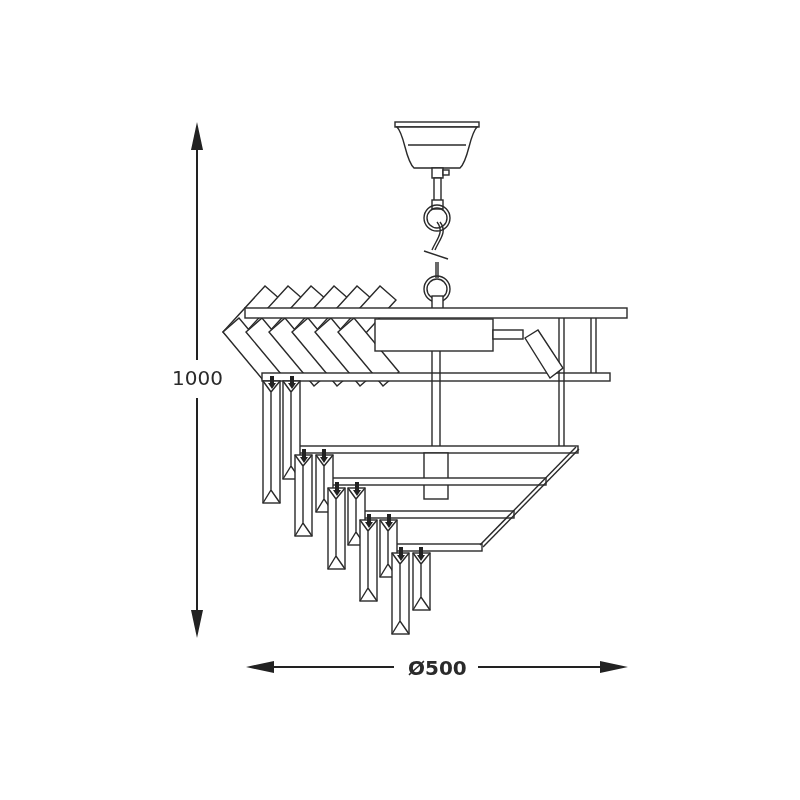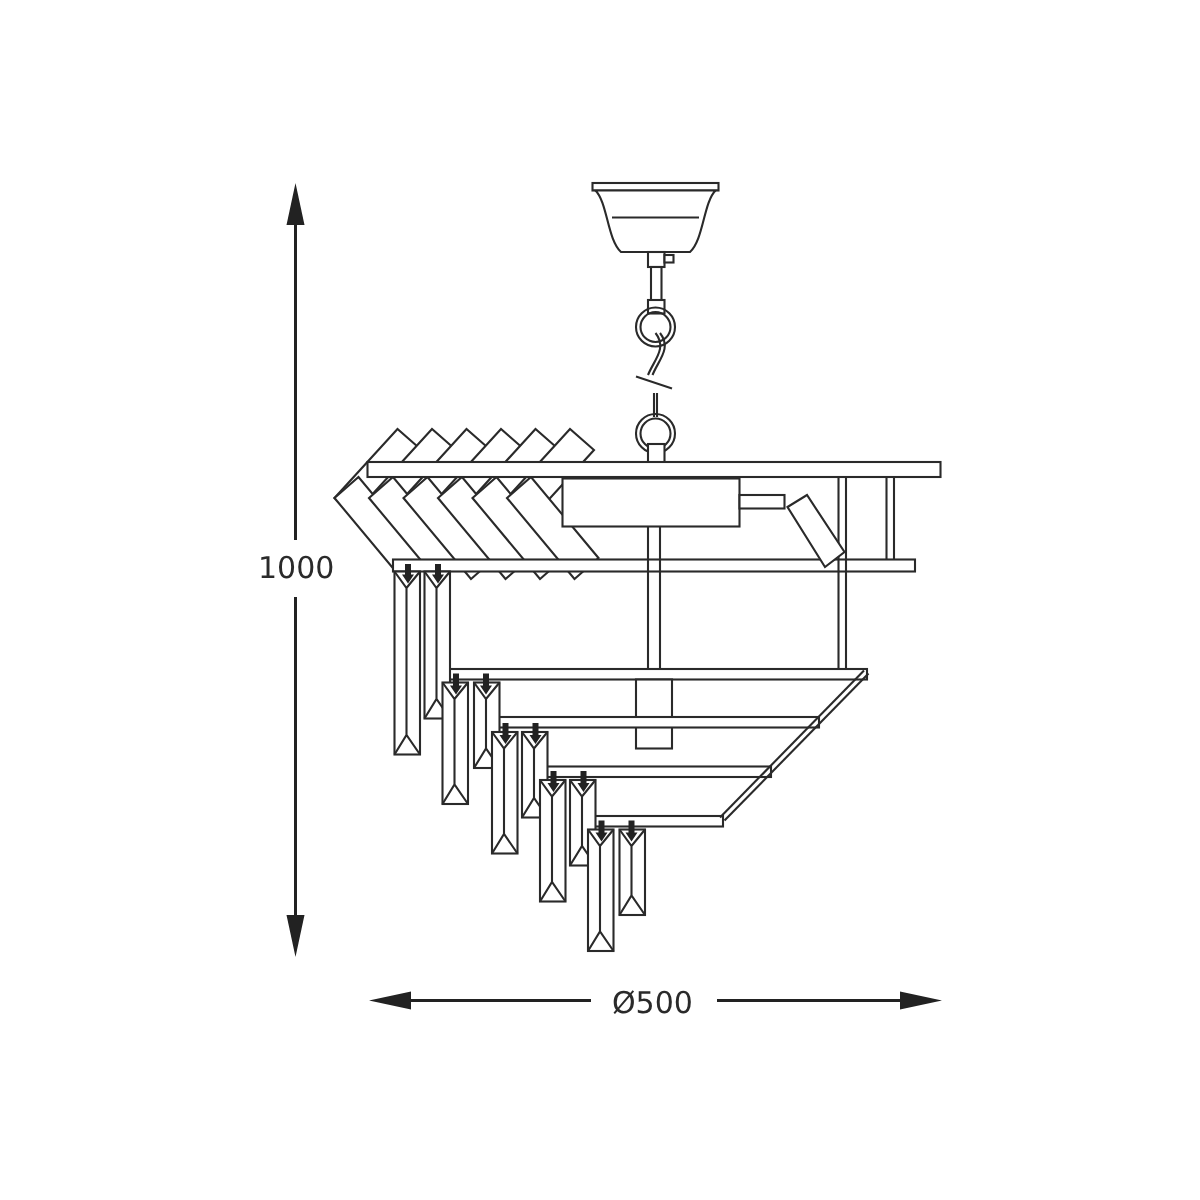--- a/index.html
+++ b/index.html
@@ -4,21 +4,21 @@
   <style>
     html, body { margin: 0; padding: 0; background: #ffffff; }
     body { width: 800px; height: 800px; position: relative; overflow: hidden; font-family: "Liberation Sans", sans-serif; }
     #drawing { position: absolute; left: 0; top: 0; width: 800px; height: 800px; }
     .ln { fill: none; stroke: #2a2a2a; stroke-width: 1.4; }
     .lnw { fill: #ffffff; stroke: #2a2a2a; stroke-width: 1.4; }
     .dim { stroke: #222; stroke-width: 2; fill: none; }
     .arrowhead { fill: #222; }
     .label { position: absolute; font-family: "DejaVu Sans", sans-serif; font-size: 20px; color: #2a2a2a; background: #fff; padding: 0 4px; letter-spacing: 0px; }
     #height-label { left: 168px; top: 366px; }
-    #width-label { left: 404px; top: 656px; }
+    #width-label { left: 404px; top: 656px; font-weight: bold; }
   </style>
 </head>
 <body>
 
 <svg id="drawing" viewBox="0 0 800 800" xmlns="http://www.w3.org/2000/svg">
 
   <g>
     <line class="dim" x1="197" y1="140" x2="197" y2="360"></line>
     <line class="dim" x1="197" y1="398" x2="197" y2="618"></line>
     <polygon class="arrowhead" points="197,122 191,150 203,150"></polygon>

